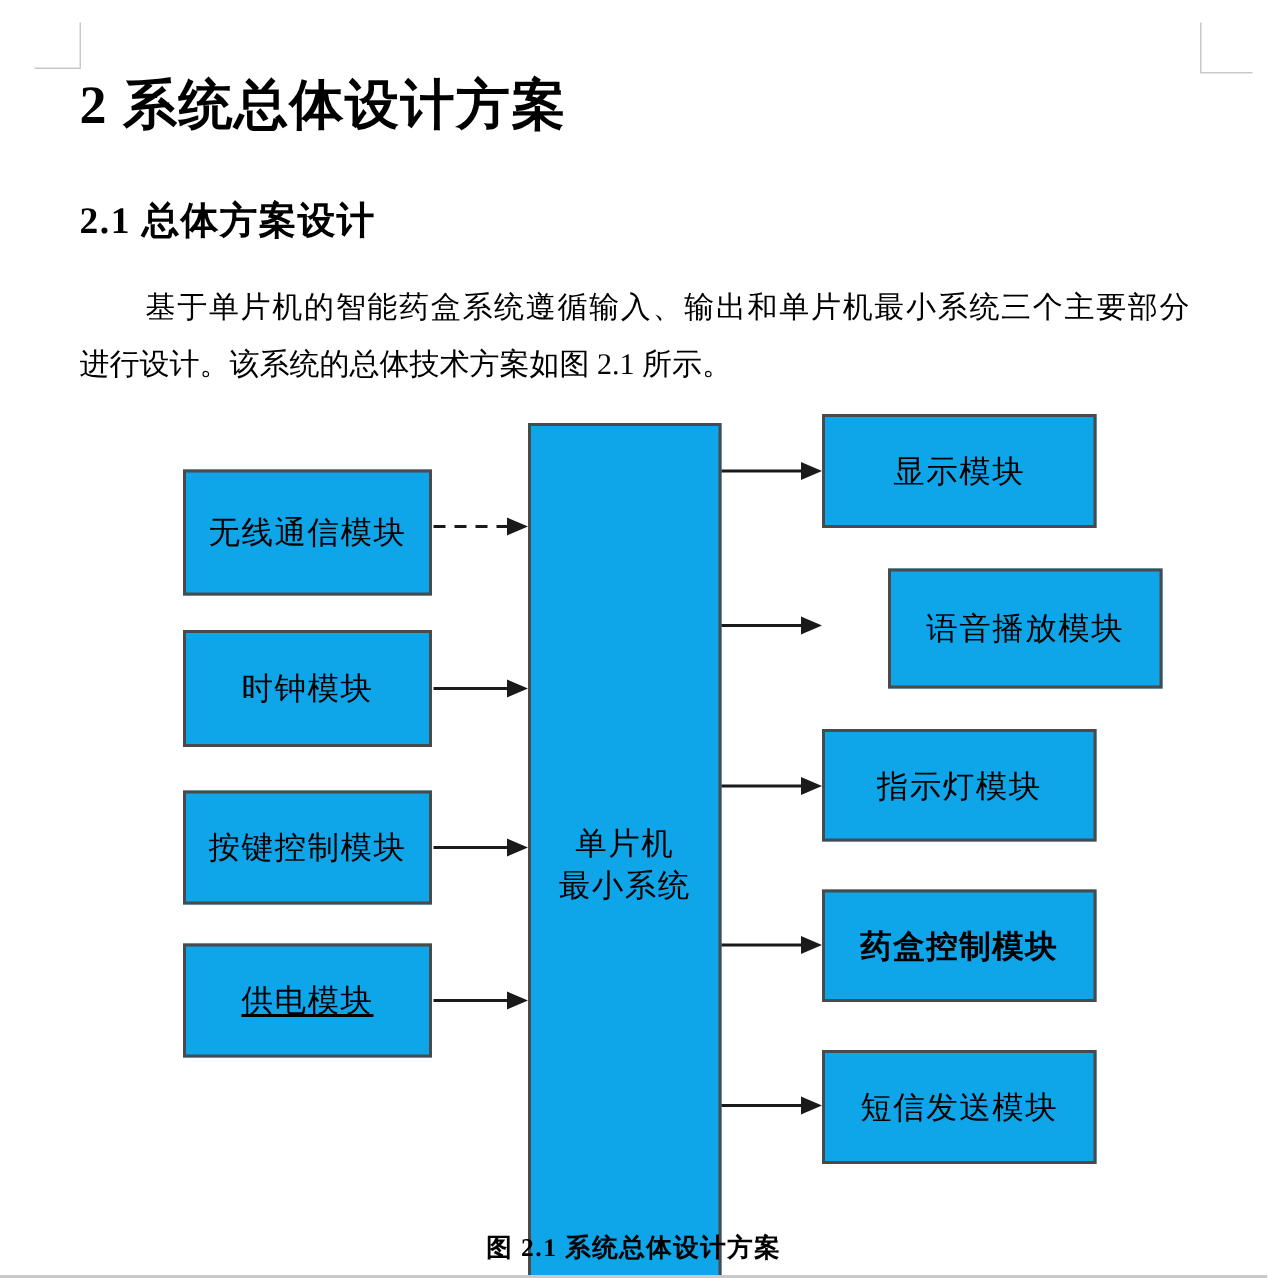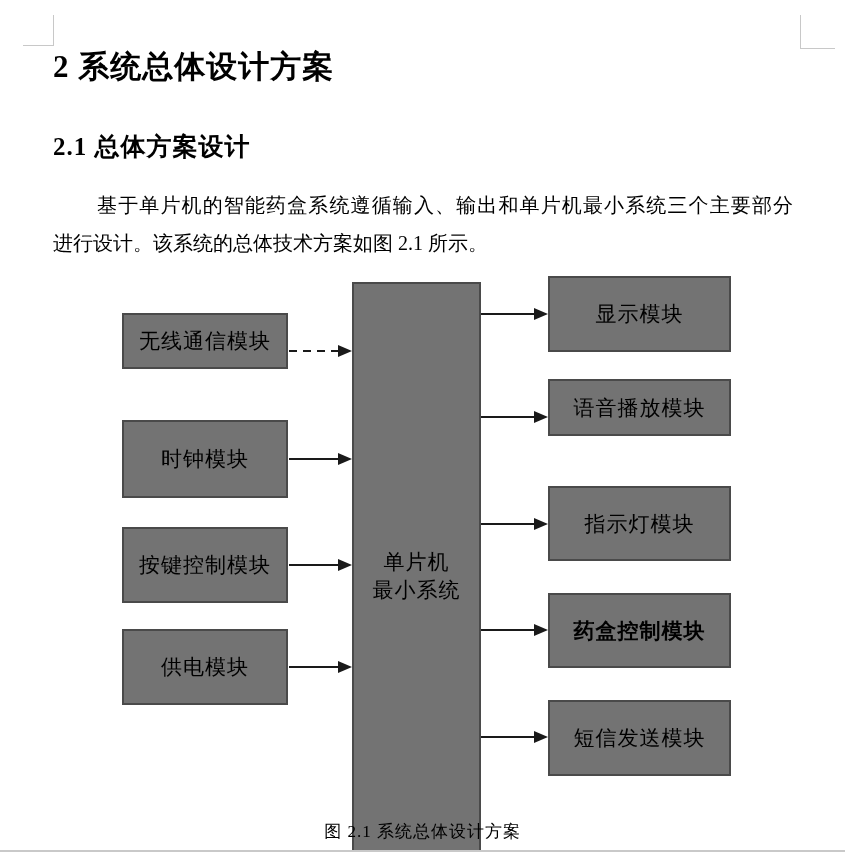--- a/index.html
+++ b/index.html
@@ -11,61 +11,61 @@
   .crop.v { width: 1px; }
   .crop.h { height: 1px; }
   #crop-tl-v { left: 53px; top: 15px; height: 30px; }
   #crop-tl-h { left: 23px; top: 45px; width: 31px; }
   #crop-tr-v { left: 800px; top: 15px; height: 33px; }
   #crop-tr-h { left: 800px; top: 48px; width: 35px; }
 
   
   .h1 {
     position: absolute; left: 53px; top: 46px;
-    font-size: 31px; font-weight: bold; letter-spacing: 1px; white-space: nowrap;
+    font-size: 36px; font-weight: bold; letter-spacing: 1px; white-space: nowrap;
   }
   .h2 {
     position: absolute; left: 53px; top: 130px;
     font-size: 25px; font-weight: bold; letter-spacing: 1px; white-space: nowrap;
   }
   .para {
     position: absolute; left: 53px; top: 186px; width: 740px;
     font-size: 20px; line-height: 38px;
   }
   .para .line1 { text-align: justify; text-align-last: justify; padding-left: 44px; }
   .para .line2 { text-align: left; }
 
   
   .box {
-    position: absolute; border: 2px solid #4a4a4a; background: #737373;
+    position: absolute; border: 2px solid #4a4a4a; background: #0ea5e9;
     display: flex; align-items: center; justify-content: center;
     font-size: 21px; text-align: center; letter-spacing: 1px;
   }
   .box.left  { left: 122px; width: 166px; }
   .box.right { left: 548px; width: 183px; }
-  #box-l1 { top: 313px; height: 56px; }
+  #box-l1 { top: 313px; height: 84px; }
   #box-l2 { top: 420px; height: 78px; }
   #box-l3 { top: 527px; height: 76px; }
-  #box-l4 { top: 629px; height: 76px; }
+  #box-l4 { top: 629px; height: 76px; text-decoration: underline; }
   #box-c  { left: 352px; top: 282px; width: 129px; height: 588px; }
   #box-c .inner { line-height: 28px; }
   #box-r1 { top: 276px; height: 76px; }
-  #box-r2 { top: 379px; height: 57px; }
+  #box-r2 { top: 379px; height: 80px; margin-left: 44px; }
   #box-r3 { top: 486px; height: 75px; }
   #box-r4 { top: 593px; height: 75px; font-weight: bold; }
   #box-r5 { top: 700px; height: 76px; align-items: center; }
 
   #arrows { position: absolute; left: 0; top: 0; width: 845px; height: 852px; pointer-events: none; }
   #arrows line { stroke: #1a1a1a; stroke-width: 2; }
   #arrows polygon { fill: #1a1a1a; }
 
   
   .caption {
     position: absolute; left: 0; top: 820px; width: 845px;
-    text-align: center; font-size: 17px; font-weight: normal; letter-spacing: 1px;
+    text-align: center; font-size: 17px; font-weight: bold; letter-spacing: 1px;
   }
 
   .bottom-edge { position: absolute; left: 0; top: 850px; width: 845px; height: 2px; background: #c9c9c9; }
 </style>
 </head>
 <body>
 
 <div class="crop v" id="crop-tl-v"></div>
 <div class="crop h" id="crop-tl-h"></div>
 <div class="crop v" id="crop-tr-v"></div>

